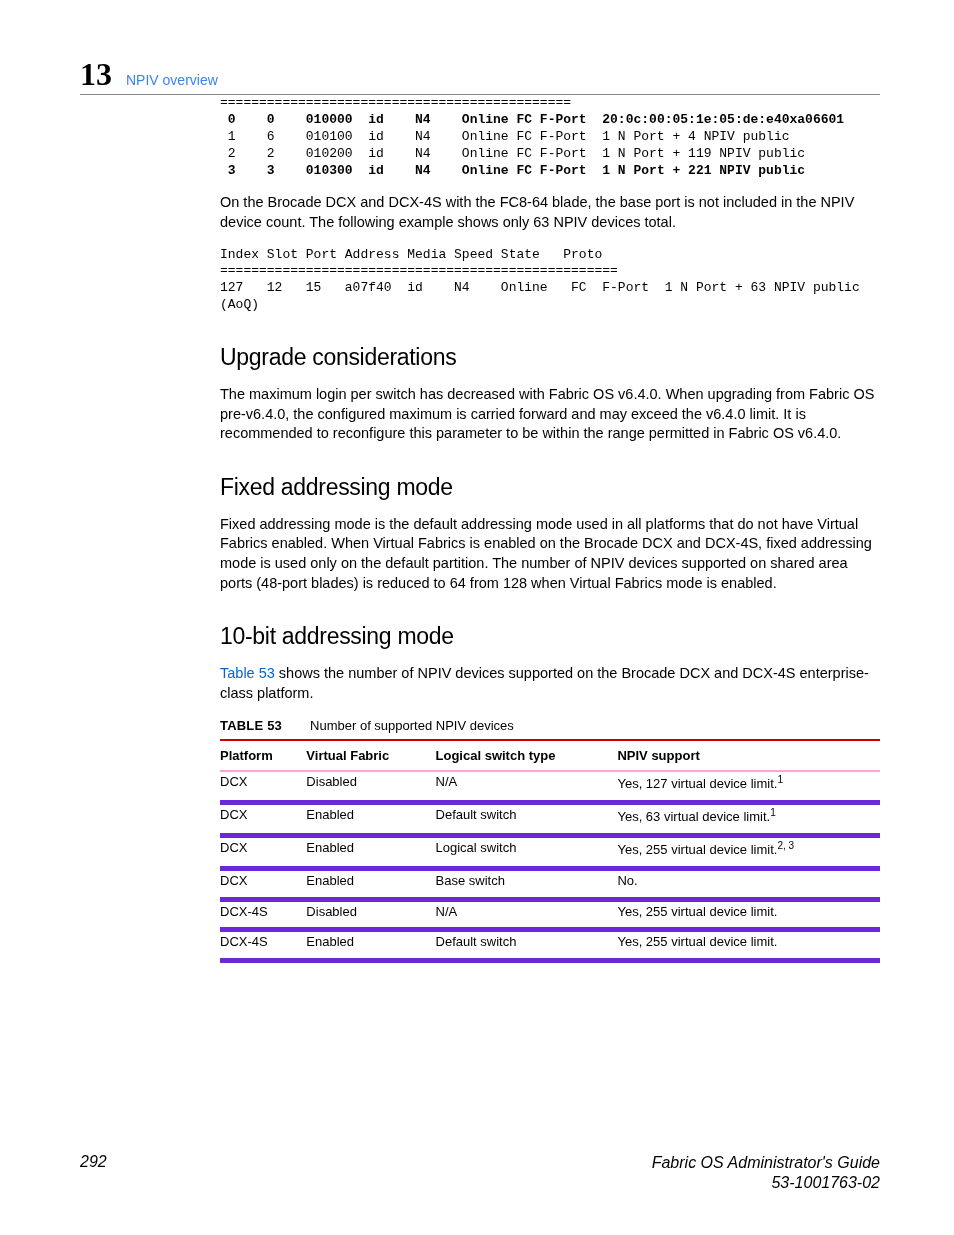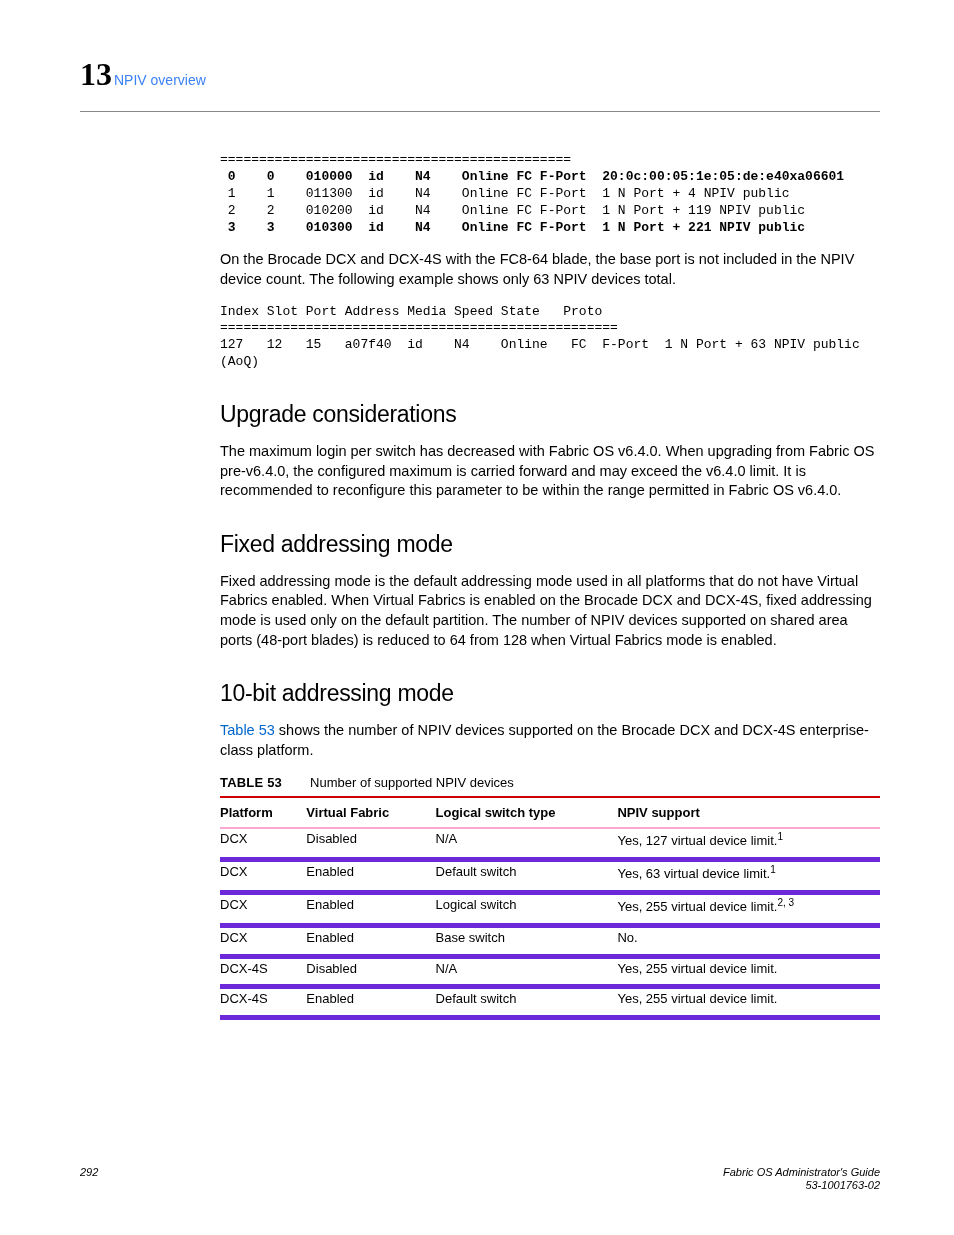--- a/index.html
+++ b/index.html
@@ -14,24 +14,23 @@
   }
   .page {
     position: absolute;
     left: 80px;
     top: 58px;
     width: 800px;
   }
   .running-head {
     display: flex;
     align-items: baseline;
-    gap: 2px;
+    gap: 14px;
     border-bottom: 1px solid #888;
-    padding-bottom: 21px;
-    margin-bottom: 40px;
+    padding-bottom: 4px;
   }
   .chnum {
     font-family: "Times New Roman", Times, serif;
     font-size: 32px;
     font-weight: bold;
     line-height: 1;
   }
   .chtitle {
     font-size: 14px;
     color: #3b82f6;
@@ -95,21 +94,21 @@
     padding: 1px 8px 7px 0;
     border-bottom: 5px solid #6d28d9;
     vertical-align: top;
   }
   sup { font-size: 10px; }
   .footer {
     position: absolute;
     bottom: 42px;
     left: 80px;
     width: 800px;
-    font-size: 11px;
+    font-size: 16px;
     font-style: italic;
   }
   .footer .pnum {
     float: left;
     font-style: italic;
   }
   .footer .right {
     float: right;
     text-align: right;
     line-height: 1.25;
@@ -121,21 +120,21 @@
 <div class="page">
   <div class="running-head">
     <span class="chnum">13</span>
     <span class="chtitle">NPIV overview</span>
   </div>
 
   <div class="content">
 
     <pre class="code"><span>=============================================</span>
 <span class="b"> 0    0    010000  id    N4    </span><span class="b">Online FC F-Port  20:0c:00:05:1e:05:de:e40xa06601</span>
-<span> 1    1    011300  id    N4    Online FC F-Port  1 N Port + 4 NPIV public</span>
+<span> 1    6    010100  id    N4    Online FC F-Port  1 N Port + 4 NPIV public</span>
 <span> 2    2    010200  id    N4    Online FC F-Port  1 N Port + 119 NPIV public</span>
 <span class="b"> 3    3    010300  id    N4    </span><span class="b">Online FC F-Port  1 N Port + 221 NPIV public</span></pre>
 
     <p class="body">On the Brocade DCX and DCX-4S with the FC8-64 blade, the base port is not included in the NPIV device count. The following example shows only 63 NPIV devices total.</p>
 
     <pre class="code"><span>Index Slot Port Address Media Speed State   Proto</span>
 <span>===================================================</span>
 <span>127   12   15   a07f40  id    N4    Online   FC  F-Port  1 N Port + 63 NPIV public</span>
 <span>(AoQ)</span></pre>
 

